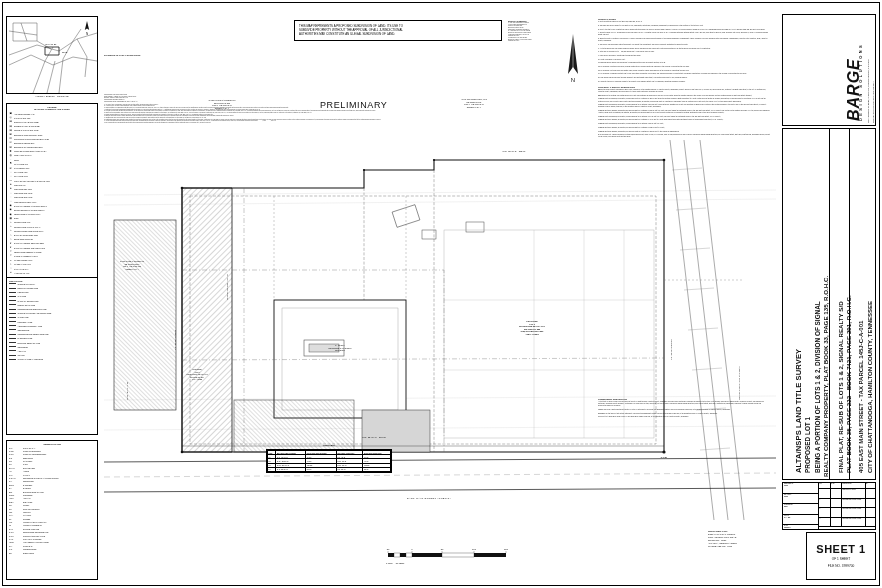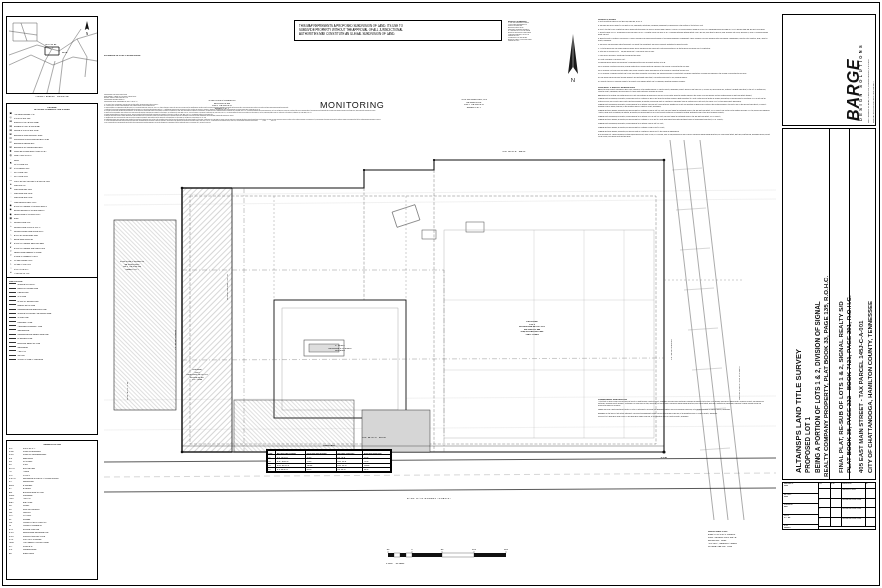--- a/index.html
+++ b/index.html
@@ -701,21 +701,21 @@
     <div class="t vt" style="left:22px;top:300px;transform:rotate(-90deg);font-size:1.9px;">EXISTING BUILDING</div>
     <div class="t vt" style="left:122px;top:200px;transform:rotate(-90deg);font-size:1.9px;">JOHNSON STREET (PUBLIC)</div>
     <div class="pl pl-b" style="left:548px;top:356px;width:24px;font-size:2.2px;">P.O.B.</div>
     <div class="pl" style="left:190px;top:336px;width:160px;font-size:2.1px;">N 87° 28' 00" W    227.98'</div>
     <div class="pl" style="left:330px;top:50px;width:160px;font-size:2.1px;">S 87° 28' 00" E    272.00'</div>
     <div class="t vt" style="left:566px;top:260px;transform:rotate(-90deg);font-size:2.1px;">S 2° 32' 00" W   375.00'</div>
     <div class="t vt" style="left:70px;top:250px;transform:rotate(-90deg);font-size:2.1px;">N 2° 32' 00" E   219.02'</div>
     <div class="t vt" style="left:634px;top:300px;transform:rotate(-90deg);font-size:2.1px;">NORFOLK SOUTHERN RAILROAD</div>
   </div>
 
-  <div class="t" id="preliminary">MONITORING</div>
+  <div class="t" id="preliminary">PRELIMINARY</div>
 
   <div class="t ctr" id="ltcap">LINE TABLE</div>
   <div class="bx" id="linetable">
     <table>
       <thead>
           <tr id="lt-head">
             <th>LINE</th>
             <th>BEARING (MEASURED)</th>
             <th>DISTANCE (MEASURED)</th>
             <th>BEARING (RECORD)</th>
@@ -856,20 +856,25 @@
           <div style="display: flex; font-size: 1.3px; border-bottom: 0.4px solid rgb(0, 0, 0); height: 8.6px;">
             <div style="border-right: 0.4px solid rgb(0, 0, 0); padding-left: 0.5px; overflow: hidden; width: 10px; flex: 0 0 10px;">3</div>
             <div style="border-right: 0.4px solid rgb(0, 0, 0); padding-left: 0.5px; overflow: hidden; width: 10px; flex: 0 0 10px;"></div>
             <div style="border-right: 0.4px solid rgb(0, 0, 0); padding-left: 0.5px; overflow: hidden; flex: 1 1 0%;">REVISED PER SURVEY  ISSUE</div>
             <div style="border-right: 0.4px solid rgb(0, 0, 0); padding-left: 0.5px; overflow: hidden; width: 10px; flex: 0 0 10px;"></div>
           </div>
         </div>
     </div>
   </div>
 
+  <div class="bx" id="sheetbox">
+    <div class="ctr" style="font-size:11px;font-weight:bold;padding-top:10px;letter-spacing:0.5px;">SHEET 1</div>
+    <div class="ctr" style="font-size:3.2px;padding-top:2px;">OF 1 SHEET</div>
+    <div class="ctr" style="font-size:3.2px;padding-top:2.5px;">FILE NO. 3999700</div>
+  </div>
 
   <div class="bx" id="preparedfor">
     <div style="font-size:2.4px;font-weight:bold;">PREPARED FOR:</div>
     <div id="pf-lines">
         <div style="font-size: 2.3px; line-height: 3px;">DREAM CAPITAL GROUP</div>
         <div style="font-size: 2.3px; line-height: 3px;">1050 HOWELL MILL ROAD</div>
         <div style="font-size: 2.3px; line-height: 3px;">SUITE 800 - 2086</div>
         <div style="font-size: 2.3px; line-height: 3px;">ATLANTA, GEORGIA 30318</div>
         <div style="font-size: 2.3px; line-height: 3px;">PHONE: 623-939-4422</div>
       </div>

